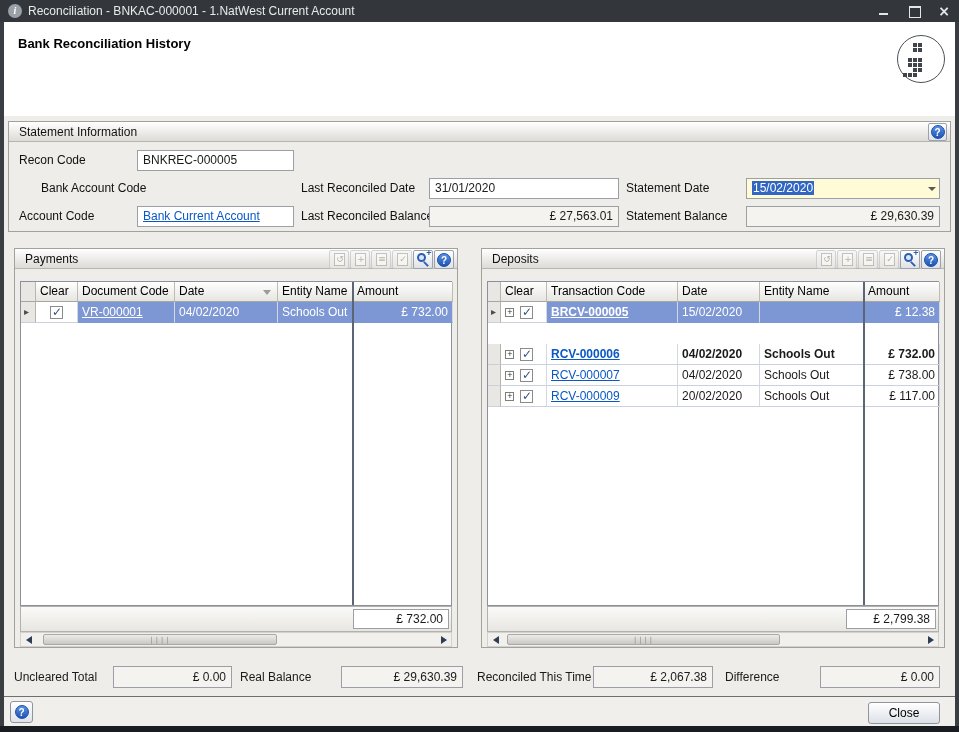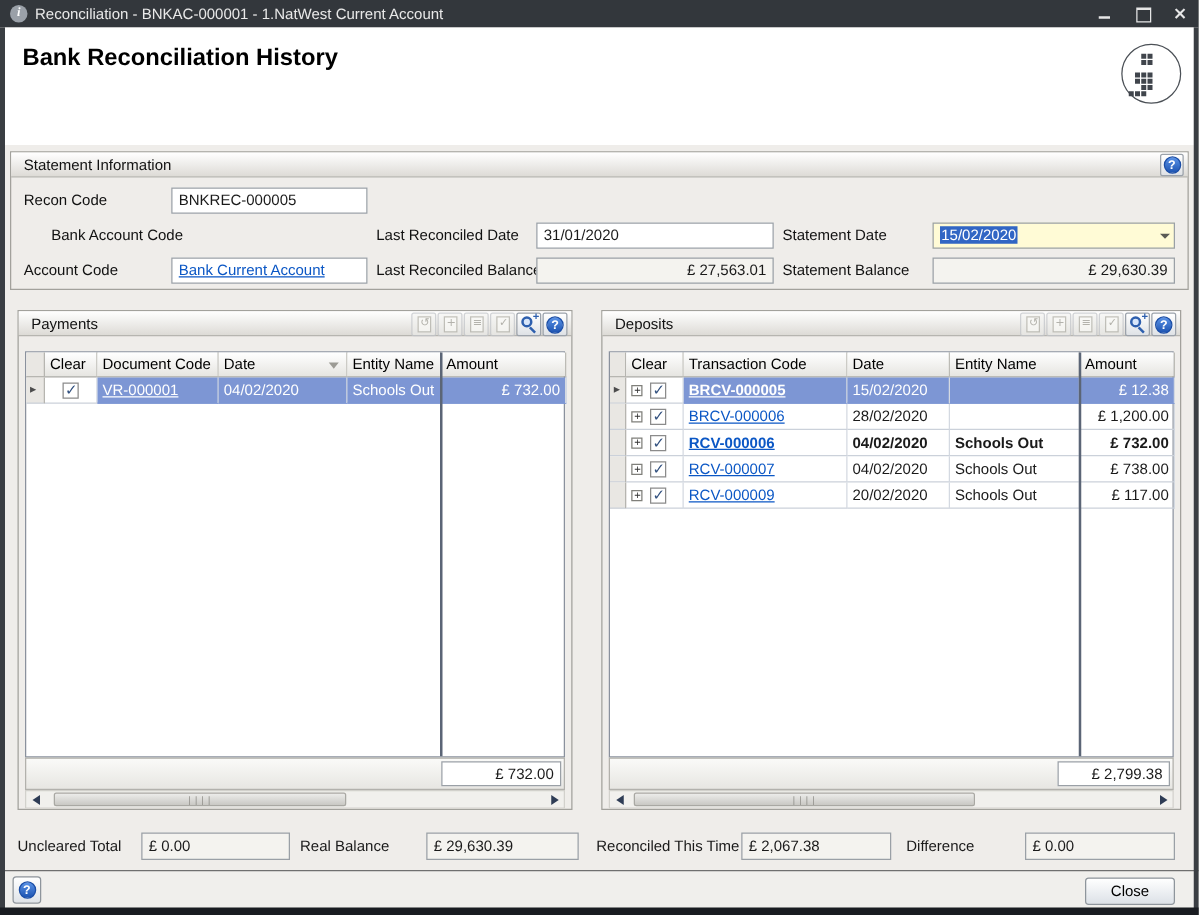--- a/index.html
+++ b/index.html
@@ -17,21 +17,21 @@
   .wc-btn { width:14px; height:14px; position:relative; cursor:default; }
   .wc-min::after { content:""; position:absolute; left:2px; bottom:3px; width:9px; height:2px; background:#e6e6e6; }
   .wc-max::after { content:""; position:absolute; left:2px; top:2px; width:10px; height:9px; border:1px solid #e6e6e6; border-top-width:2px; }
   .wc-close { color:#e8e8e8; font:bold 14px/14px "DejaVu Sans", sans-serif; text-align:center; }
   .b-left  { left:0; top:22px; width:4px; height:710px; background:#3a3e43; }
   .b-right { left:955px; top:22px; width:4px; height:710px; background:#3a3e43; }
   .b-bottom{ left:0; top:726px; width:959px; height:6px; background:#191c21; }
 
   
   .header-band { left:4px; top:22px; width:951px; height:94px; background:#ffffff; }
-  .page-title { position:absolute; left:14px; top:14px; font-size:19px; font-weight:bold; color:#000; }
+  .page-title { position:absolute; left:14px; top:14px; font-size:13px; font-weight:bold; color:#000; }
   .logo { position:absolute; left:893px; top:13px; width:48px; height:48px; border:1px solid #4c5157; border-radius:50%; }
   .logo-px { position:absolute; left:15px; top:7px; width:4px; height:4px; background:#40454c;
     box-shadow: 5px 0 #40454c, 0 5px #40454c, 5px 5px #40454c,
       -5px 15px #40454c, 0 15px #40454c, 5px 15px #40454c,
       -5px 20px #40454c, 0 20px #40454c, 5px 20px #40454c,
       0 25px #40454c, 5px 25px #40454c,
       -10px 30px #40454c, -5px 30px #40454c, 0 30px #40454c; }
 
   
   .groupbox { border:1px solid #a2a19c; background:#efedea; }
@@ -100,21 +100,21 @@
   .hs-arrow { position:absolute; top:0; width:15px; height:13px; display:flex; align-items:center; justify-content:center; }
   .hs-arrow.left { left:0; } .hs-arrow.right { right:0; }
   .tri-l { width:0; height:0; border-top:4px solid transparent; border-bottom:4px solid transparent; border-right:6px solid #2e3c55; }
   .tri-r { width:0; height:0; border-top:4px solid transparent; border-bottom:4px solid transparent; border-left:6px solid #2e3c55; }
   .hs-thumb { position:absolute; top:1px; height:11px; background:linear-gradient(#ececea,#c9c8c4);
               border:1px solid #a9a8a3; border-radius:2px; }
   .hs-thumb::after { content:"||||"; display:block; text-align:center; font:7px/10px "DejaVu Sans Mono", monospace; color:#8e8d88; letter-spacing:1px; }
 
   
   .sum-label { position:absolute; height:22px; line-height:22px; white-space:nowrap; }
-  .sum-box { position:absolute; height:22px; line-height:20px; background:#f4f3ef; border:1px solid #9aa0a6; padding:0 5px; }
+  .sum-box { position:absolute; height:22px; line-height:20px; background:#f4f3ef; border:1px solid #9aa0a6; text-align:right; padding:0 5px; }
   .footer-bar { left:0; top:696px; width:959px; height:30px; background:#f0efec; border-top:1px solid #6f6f6f; }
   .help-btn-lg { position:absolute; left:10px; top:4px; width:23px; height:22px; border:1px solid #8e959c; border-radius:3px;
                  background:linear-gradient(#ffffff,#dfe3e8); display:flex; align-items:center; justify-content:center; }
   .close-btn { position:absolute; right:19px; top:5px; width:72px; height:22px; border:1px solid #8e959c; border-radius:3px;
                background:linear-gradient(#ffffff,#dce1e7); text-align:center; line-height:20px; color:#000; }
 </style>
 </head>
 <body>
 
 <div class="window">
@@ -266,28 +266,20 @@
 
       <div class="g-row sel" style="top:20px;">
         <span class="g-cell ind" style="left:0; width:13px;"></span>
         <span class="g-cell" style="left:13px; width:46px;"><span class="expand"></span><span class="cb checked"></span></span>
         <span class="g-cell hl" style="left:59px; width:131px;font-weight:bold;"><a class="link-text">BRCV-000005</a></span>
         <span class="g-cell hl" style="left:190px; width:82px;">15/02/2020</span>
         <span class="g-cell hl" style="left:272px; width:104px;"></span>
         <span class="g-cell hl num" style="left:376px; width:76px;">£ 12.38</span>
       </div>
 
-      <div class="g-row" style="top:41px;">
-        <span class="g-cell ind" style="left:0; width:13px;"></span>
-        <span class="g-cell" style="left:13px; width:46px;"><span class="expand"></span><span class="cb checked"></span></span>
-        <span class="g-cell" style="left:59px; width:131px;"><a class="link-text">BRCV-000006</a></span>
-        <span class="g-cell" style="left:190px; width:82px;">28/02/2020</span>
-        <span class="g-cell" style="left:272px; width:104px;"></span>
-        <span class="g-cell num" style="left:376px; width:76px;">£ 1,200.00</span>
-      </div>
 
       <div class="g-row" style="top:62px;font-weight:bold;">
         <span class="g-cell ind" style="left:0; width:13px;"></span>
         <span class="g-cell" style="left:13px; width:46px;"><span class="expand"></span><span class="cb checked"></span></span>
         <span class="g-cell" style="left:59px; width:131px;"><a class="link-text">RCV-000006</a></span>
         <span class="g-cell" style="left:190px; width:82px;">04/02/2020</span>
         <span class="g-cell" style="left:272px; width:104px;">Schools Out</span>
         <span class="g-cell num" style="left:376px; width:76px;">£ 732.00</span>
       </div>
 

